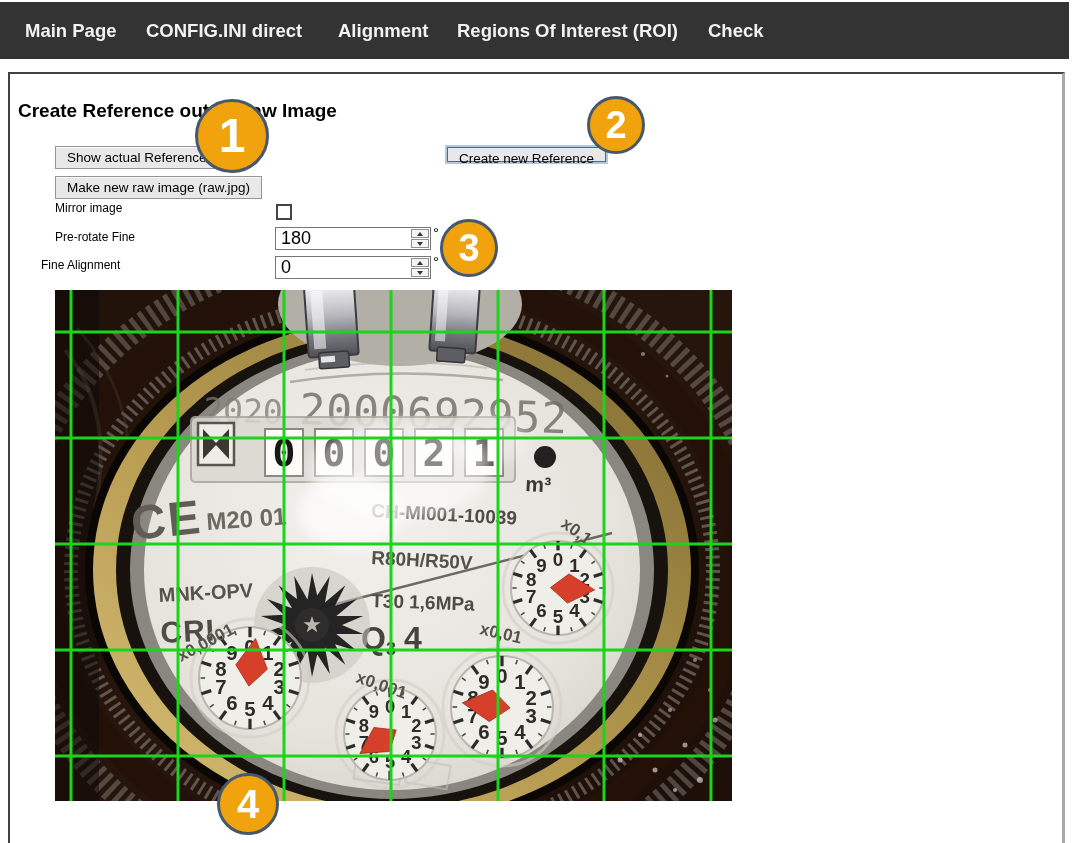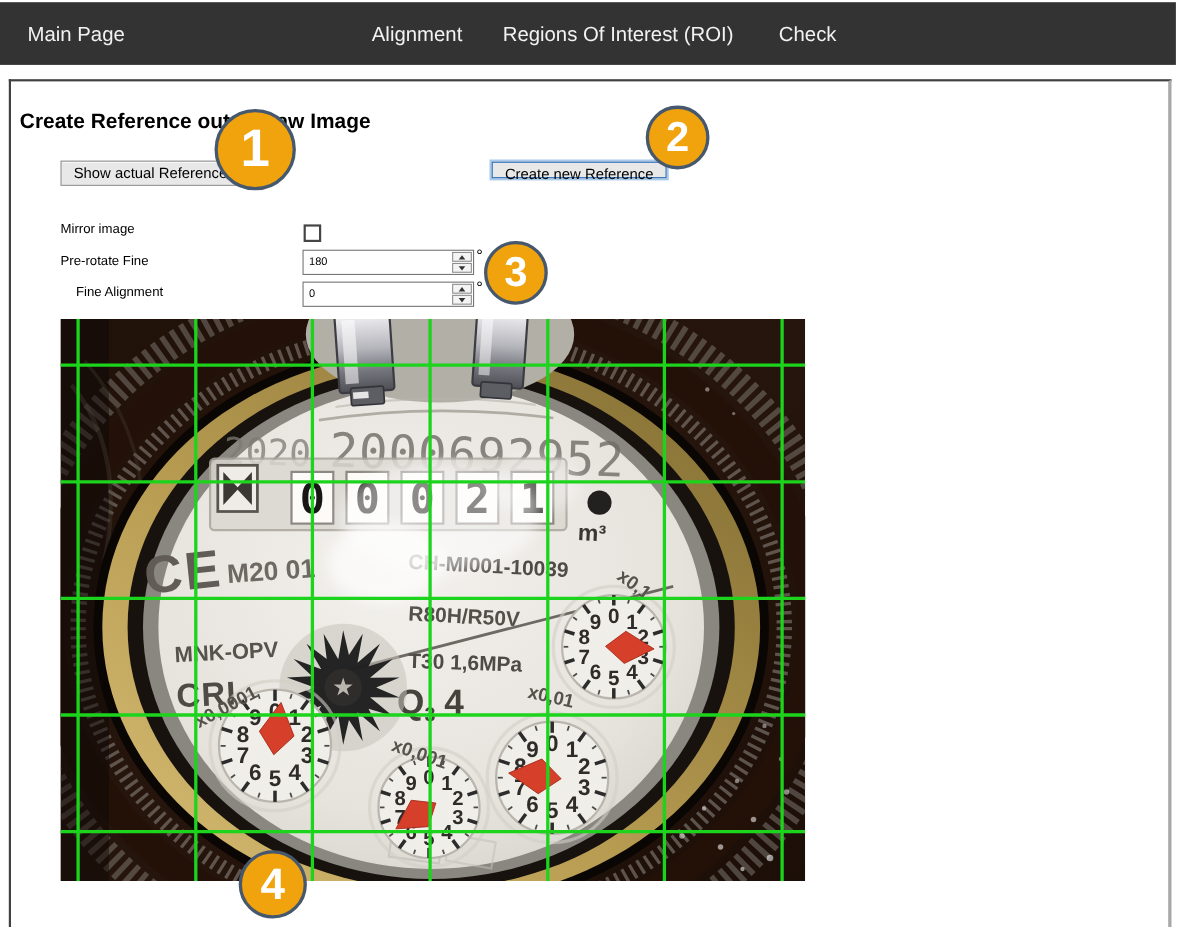--- a/index.html
+++ b/index.html
@@ -1,77 +1,79 @@
 <!DOCTYPE html>
 <html><head>
 <meta charset="utf-8">
 <style>
   html,body{margin:0;padding:0;background:#fff;}
   .stage{position:relative;width:1072px;height:843px;background:#ffffff;
          font-family:"Liberation Sans",sans-serif;overflow:hidden;}
-  .topnav{position:absolute;left:0;top:2px;width:1069px;height:57px;background:#333333;}
+  .topnav{position:absolute;left:0;top:2px;width:1069px;height:57px;background:#333333;font-weight:bold;}
   .topnav a{position:absolute;top:0;height:57px;display:flex;align-items:center;
             color:#f2f2f2;font-size:18.5px;text-decoration:none;cursor:pointer;white-space:nowrap;}
   .content-box{position:absolute;left:8px;top:72px;width:1052px;height:860px;background:#ffffff;
                border-top:2px solid #414141;border-left:2px solid #414141;border-right:3px solid #a8a8a8;}
   .page-title{position:absolute;left:18px;top:100px;font-size:19px;font-weight:bold;color:#000;margin:0;}
   .btn{position:absolute;background:#e8e8e8;border:1px solid #949494;font-family:inherit;
        font-size:13.5px;color:#000;padding:3px 11px 4px;cursor:pointer;box-shadow:inset 0 1px 0 #fbfbfb;white-space:nowrap;}
   .btn-default{border:1px solid #2f6fb5;box-shadow:0 0 0 2px #abc9e9;}
   .field-label{position:absolute;font-size:12px;color:#000;white-space:nowrap;}
   .checkbox{position:absolute;width:16px;height:16px;appearance:none;-webkit-appearance:none;
             border:2px solid #454545;background:#fff;margin:0;cursor:pointer;}
   .numwrap{position:absolute;width:156px;height:23px;border:1px solid #767676;background:#fff;
            display:flex;box-sizing:border-box;}
-  .numwrap input{flex:1;min-width:0;border:0;outline:0;font-family:inherit;font-size:10px;
+  .numwrap input{flex:1;min-width:0;border:0;outline:0;font-family:inherit;font-size:18px;
                  padding:0 0 0 5px;background:transparent;color:#000;}
   .spin{width:18px;display:flex;flex-direction:column;padding:1px;gap:1px;}
   .spin>div{flex:1;background:#f4f4f4;border:1px solid #8f8f8f;position:relative;cursor:pointer;}
   .spin>div::after{content:"";position:absolute;left:50%;top:50%;transform:translate(-50%,-50%);
                    width:0;height:0;border-left:3.5px solid transparent;border-right:3.5px solid transparent;}
   .spin>.up::after{border-bottom:4.5px solid #333;}
   .spin>.down::after{border-top:4.5px solid #333;}
   .deg{position:absolute;font-size:15px;color:#000;}
   .photo{position:absolute;left:55px;top:290px;width:677px;height:511px;}
   .callout{position:absolute;border-radius:50%;display:flex;align-items:center;justify-content:center;
            font-weight:bold;z-index:40;box-sizing:border-box;line-height:1;}
 </style>
 </head>
 <body>
 
 <div class="stage" id="stage">
 
   <div class="topnav">
     <a style="left:25px">Main Page</a>
+    <a style="left:146px">CONFIG.INI direct</a>
     <a style="left:338px">Alignment</a>
     <a style="left:457px">Regions Of Interest (ROI)</a>
     <a style="left:708px">Check</a>
   </div>
 
   <div class="content-box"></div>
 
   <h1 class="page-title">Create Reference out of Raw Image</h1>
 
   <button class="btn" style="left:55px;top:146px;height:23px">Show actual Reference</button>
   <button class="btn btn-default" style="left:447px;top:147px;height:15px">Create new Reference</button>
+  <button class="btn" style="left:55px;top:176px;height:23px">Make new raw image (raw.jpg)</button>
 
   <span class="field-label" style="left:55px;top:201px">Mirror image</span>
   <input type="checkbox" class="checkbox" style="left: 276px; top: 204px;">
 
   <span class="field-label" style="left:55px;top:230px">Pre-rotate Fine</span>
   <div class="numwrap" style="left:275px;top:227px">
     <input type="text" value="180" style="">
     <div class="spin">
       <div class="up"></div>
       <div class="down"></div>
     </div>
   </div>
   <span class="deg" style="left:433px;top:224px">°</span>
 
-  <span class="field-label" style="left:69px;top:258px">Fine Alignment</span>
+  <span class="field-label" style="left:41px;top:258px">Fine Alignment</span>
   <div class="numwrap" style="left:275px;top:256px">
     <input type="text" value="0" style="">
     <div class="spin">
       <div class="up"></div>
       <div class="down"></div>
     </div>
   </div>
   <span class="deg" style="left:433px;top:253px">°</span>
 
   <div class="photo">

